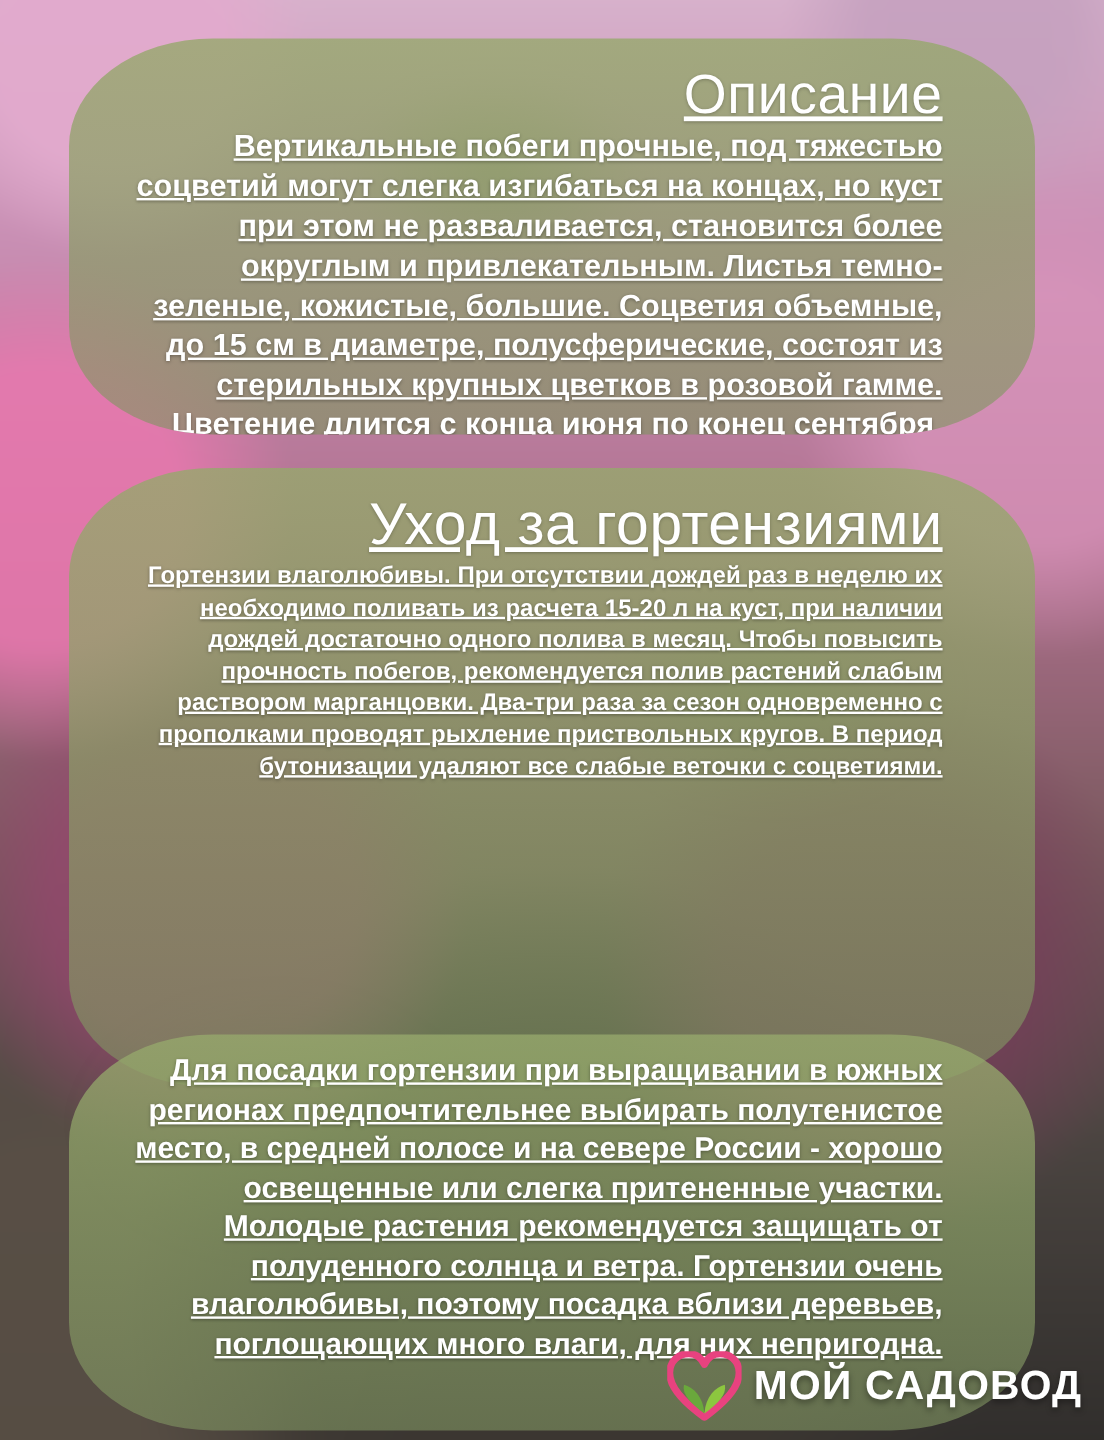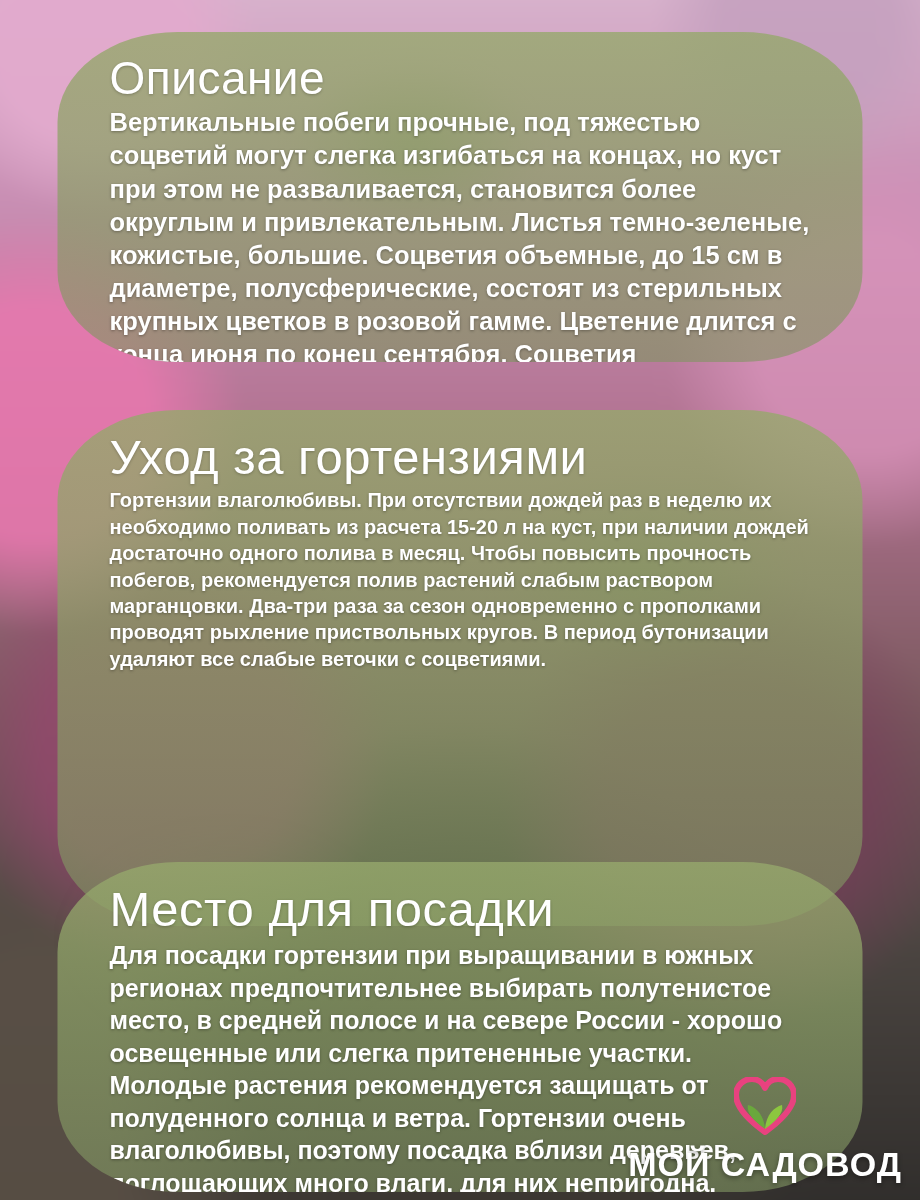--- a/index.html
+++ b/index.html
@@ -41,61 +41,61 @@
   }
 
   
   .card {
     position: absolute;
     left: 50%;
     transform: translateX(-50%);
     width: 805px;
     border-radius: 120px / 90px;
     background: linear-gradient(180deg, rgba(150,168,108,0.80) 0%, rgba(138,158,102,0.72) 45%, rgba(128,148,98,0.62) 100%);
-    padding: 14px 52px 26px 52px;
-    text-align: left;
+    padding: 14px 77px 26px 52px;
+    text-align: right;
     color: #ffffff;
     overflow: hidden;
+    text-decoration: underline;
   }
   .card-title {
     font-size: 46px;
     font-weight: 400;
     letter-spacing: 0.5px;
     line-height: 1.05;
     margin: 8px 0 4px 0;
     color: #ffffff;
     text-shadow: 0 1px 3px rgba(0,0,0,0.25);
   }
   .card-body {
     font-size: 25.5px;
     font-weight: 700;
     line-height: 1.30;
     color: #ffffff;
     text-shadow: 0 1px 3px rgba(0,0,0,0.35);
   }
 
   #card-1 { top: 32px;   height: 330px; }
-  #card-2 { top: 410px;  height: 516px; }
+  #card-2 { top: 390px;  height: 516px; }
   #card-3 { top: 862px;  height: 330px; }
 
   #card-2 .card-title { font-size: 49px; }
   #card-3 .card-title { font-size: 49px; }
   #card-2 .card-body { font-size: 20px; line-height: 1.32; }
   #card-3 .card-body { font-size: 25px; line-height: 1.30; }
 
   
   .watermark {
     position: absolute;
     right: 18px;
     bottom: 16px;
     display: flex;
     align-items: center;
     gap: 10px;
     z-index: 5;
-    flex-direction: column;
   }
   .wm-heart { width: 62px; height: 58px; display: block; }
   .wm-text {
     font-size: 34px;
     font-weight: 700;
     color: #ffffff;
     letter-spacing: 1px;
     text-shadow: 0 2px 5px rgba(0,0,0,0.4);
   }
 </style>
@@ -109,21 +109,20 @@
   <div class="card-title">Описание</div>
   <div class="card-body">Вертикальные побеги прочные, под тяжестью соцветий могут слегка изгибаться на концах, но куст при этом не разваливается, становится более округлым и привлекательным. Листья темно-зеленые, кожистые, большие. Соцветия объемные, до 15 см в диаметре, полусферические, состоят из стерильных крупных цветков в розовой гамме. Цветение длится с конца июня по конец сентября. Соцветия формируются на побегах прошлого и текущего года.</div>
 </div>
 
 <div class="card" id="card-2">
   <div class="card-title">Уход за гортензиями</div>
   <div class="card-body">Гортензии влаголюбивы. При отсутствии дождей раз в неделю их необходимо поливать из расчета 15-20 л на куст, при наличии дождей достаточно одного полива в месяц. Чтобы повысить прочность побегов, рекомендуется полив растений слабым раствором марганцовки. Два-три раза за сезон одновременно с прополками проводят рыхление приствольных кругов. В период бутонизации удаляют все слабые веточки с соцветиями.</div>
 </div>
 
 <div class="card" id="card-3">
-  <div class="card-title">Место для посадки</div>
   <div class="card-body">Для посадки гортензии при выращивании в южных регионах предпочтительнее выбирать полутенистое место, в средней полосе и на севере России - хорошо освещенные или слегка притененные участки. Молодые растения рекомендуется защищать от полуденного солнца и ветра. Гортензии очень влаголюбивы, поэтому посадка вблизи деревьев, поглощающих много влаги, для них непригодна.</div>
 </div>
 
 <div class="watermark">
   <svg class="wm-heart" viewBox="0 0 62 58">
     <path d="M31 55 C 10 40, 2 28, 2 18 C 2 8, 10 2, 18 2 C 24 2, 29 6, 31 11 C 33 6, 38 2, 44 2 C 52 2, 60 8, 60 18 C 60 28, 52 40, 31 55 Z" fill="none" stroke="#e8427f" stroke-width="6" stroke-linejoin="round"></path>
     <path d="M31 52 C 20 44, 12 36, 14 28 C 22 30, 30 38, 31 52 Z" fill="#6aa83c"></path>
     <path d="M31 52 C 42 44, 50 36, 48 28 C 40 30, 32 38, 31 52 Z" fill="#8cc63f"></path>
   </svg>
   <span class="wm-text">МОЙ САДОВОД</span>

